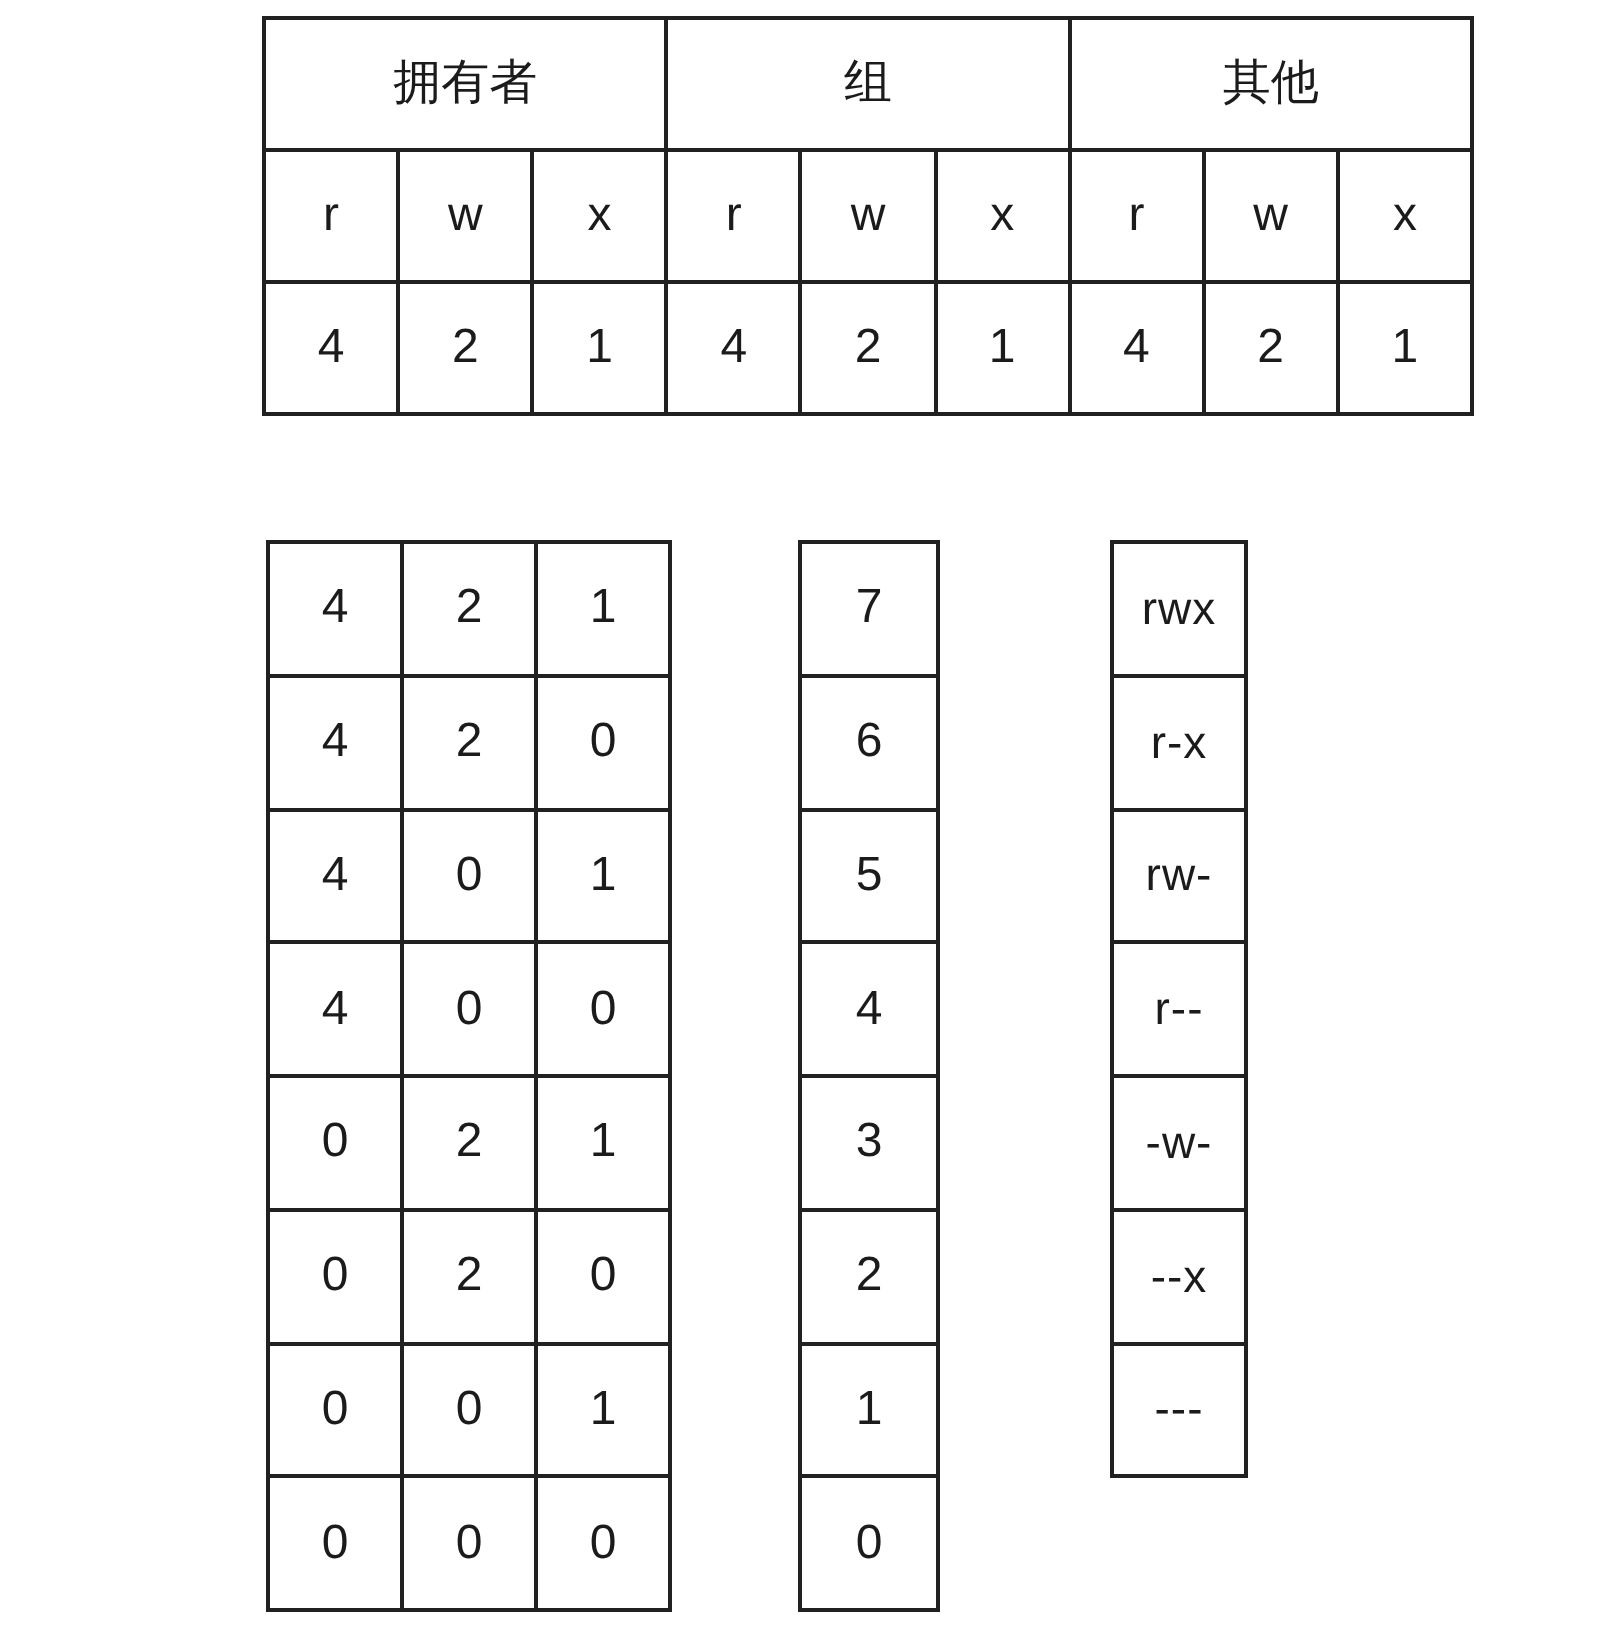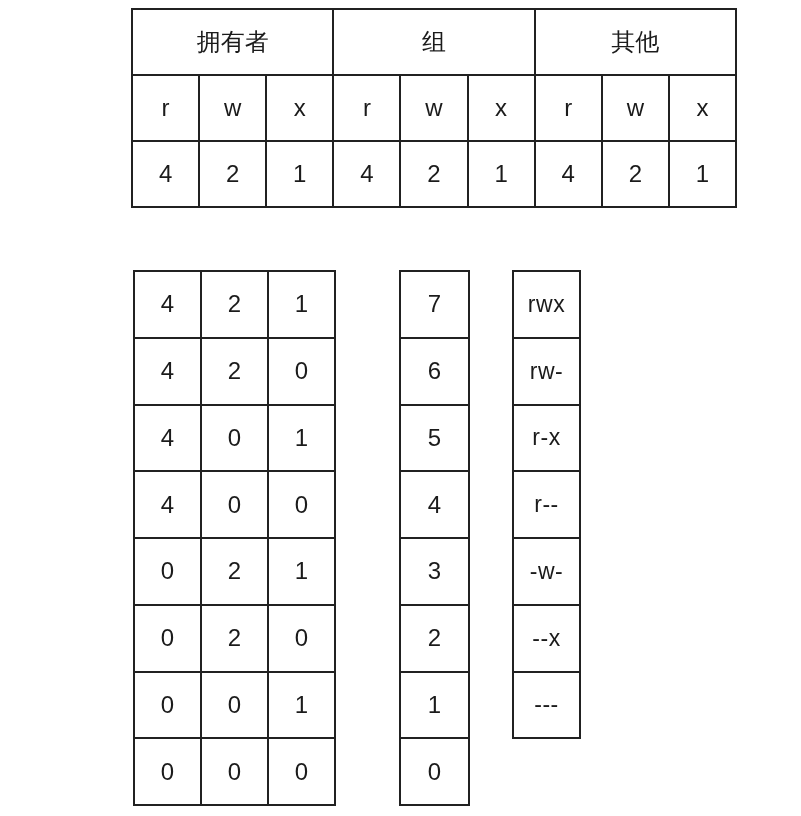--- a/index.html
+++ b/index.html
@@ -34,21 +34,21 @@
   
   .tbl-weights { left: 131px; top: 8px; width: 606px; }
   .tbl-weights td { height: 66px; }
   
   .tbl-combos { left: 133px; top: 270px; width: 203px; }
   .tbl-combos td { height: 66.75px; }
   
   .tbl-octal { left: 399px; top: 270px; width: 71px; }
   .tbl-octal td { height: 66.75px; }
   
-  .tbl-symbolic { left: 512px; top: 270px; width: 69px; }
+  .tbl-symbolic { left: 555px; top: 270px; width: 69px; }
   .tbl-symbolic td { height: 66.75px; font-size: 23px; letter-spacing: 0.5px; }
 </style>
 </head>
 <body>
 
 <div class="canvas">
 
   <table class="tbl-weights">
     <colgroup>
       <col>
@@ -165,24 +165,24 @@
         </tr>
   </tbody>
     </table>
 
   <table class="tbl-symbolic">
     <tbody>
         <tr>
           <td>rwx</td>
         </tr>
     <tr>
-          <td>rw-</td>
+          <td>r-x</td>
         </tr>
     <tr>
-          <td>r-x</td>
+          <td>rw-</td>
         </tr>
     <tr>
           <td>r--</td>
         </tr>
     <tr>
           <td>-w-</td>
         </tr>
     <tr>
           <td>--x</td>
         </tr>

